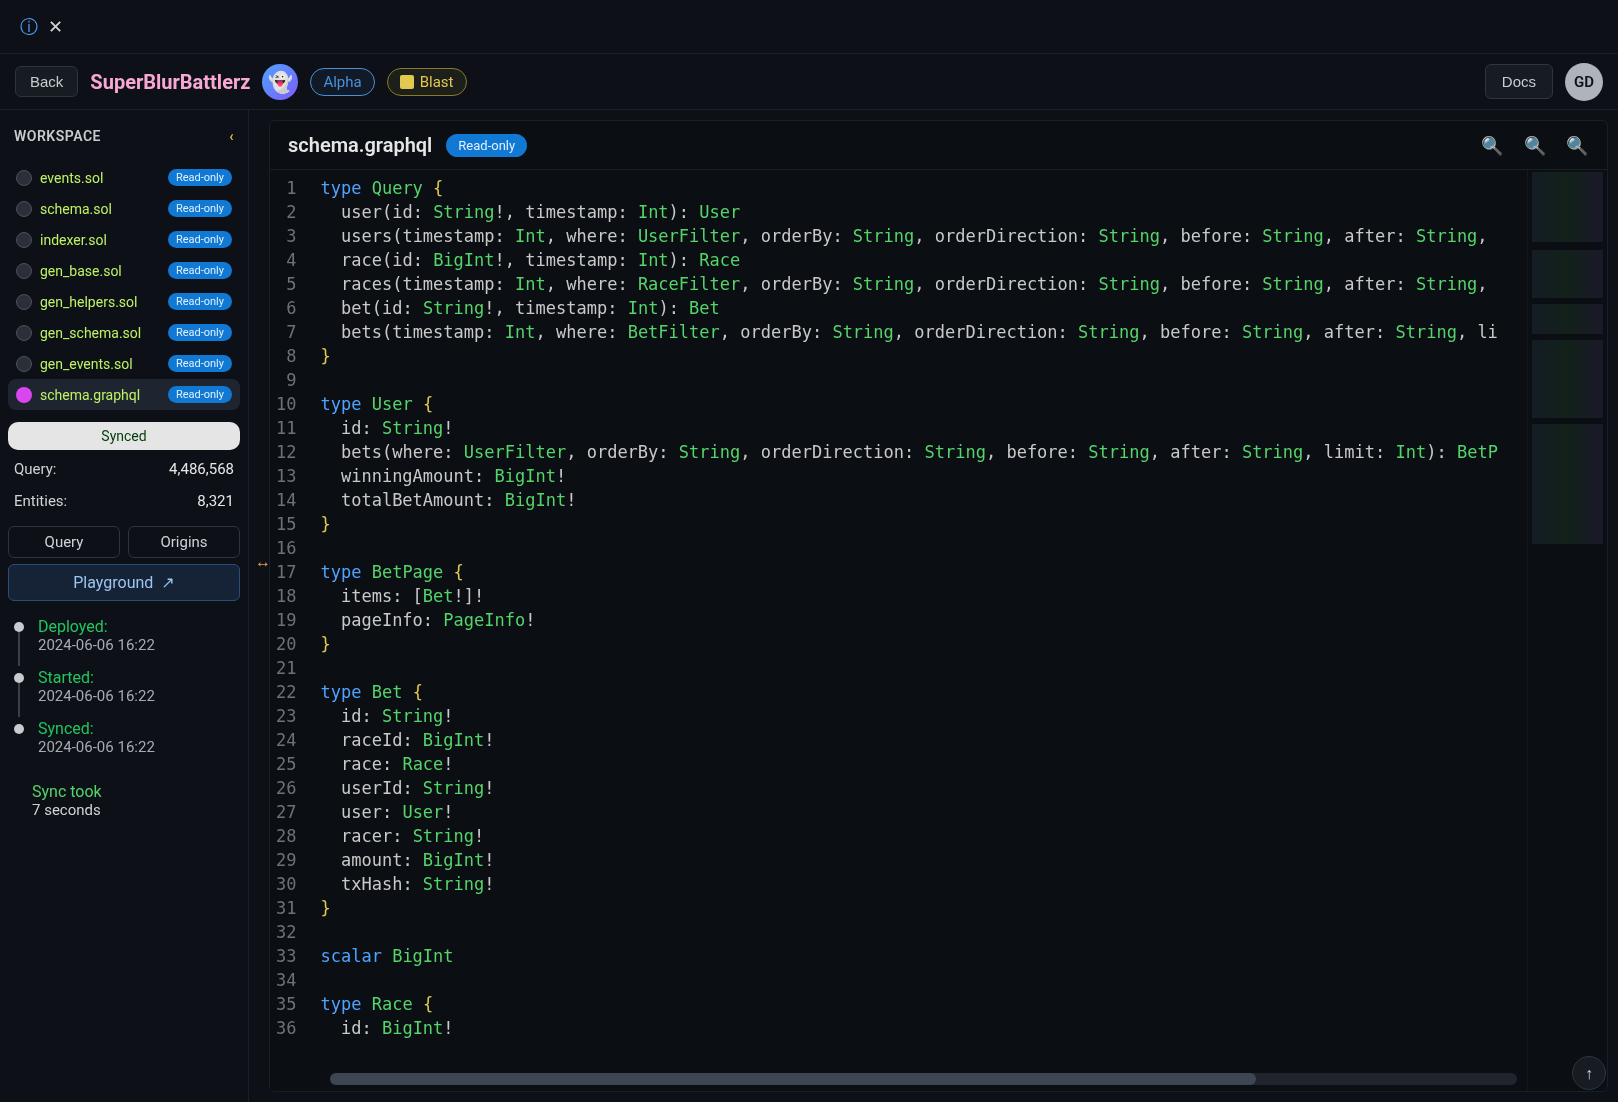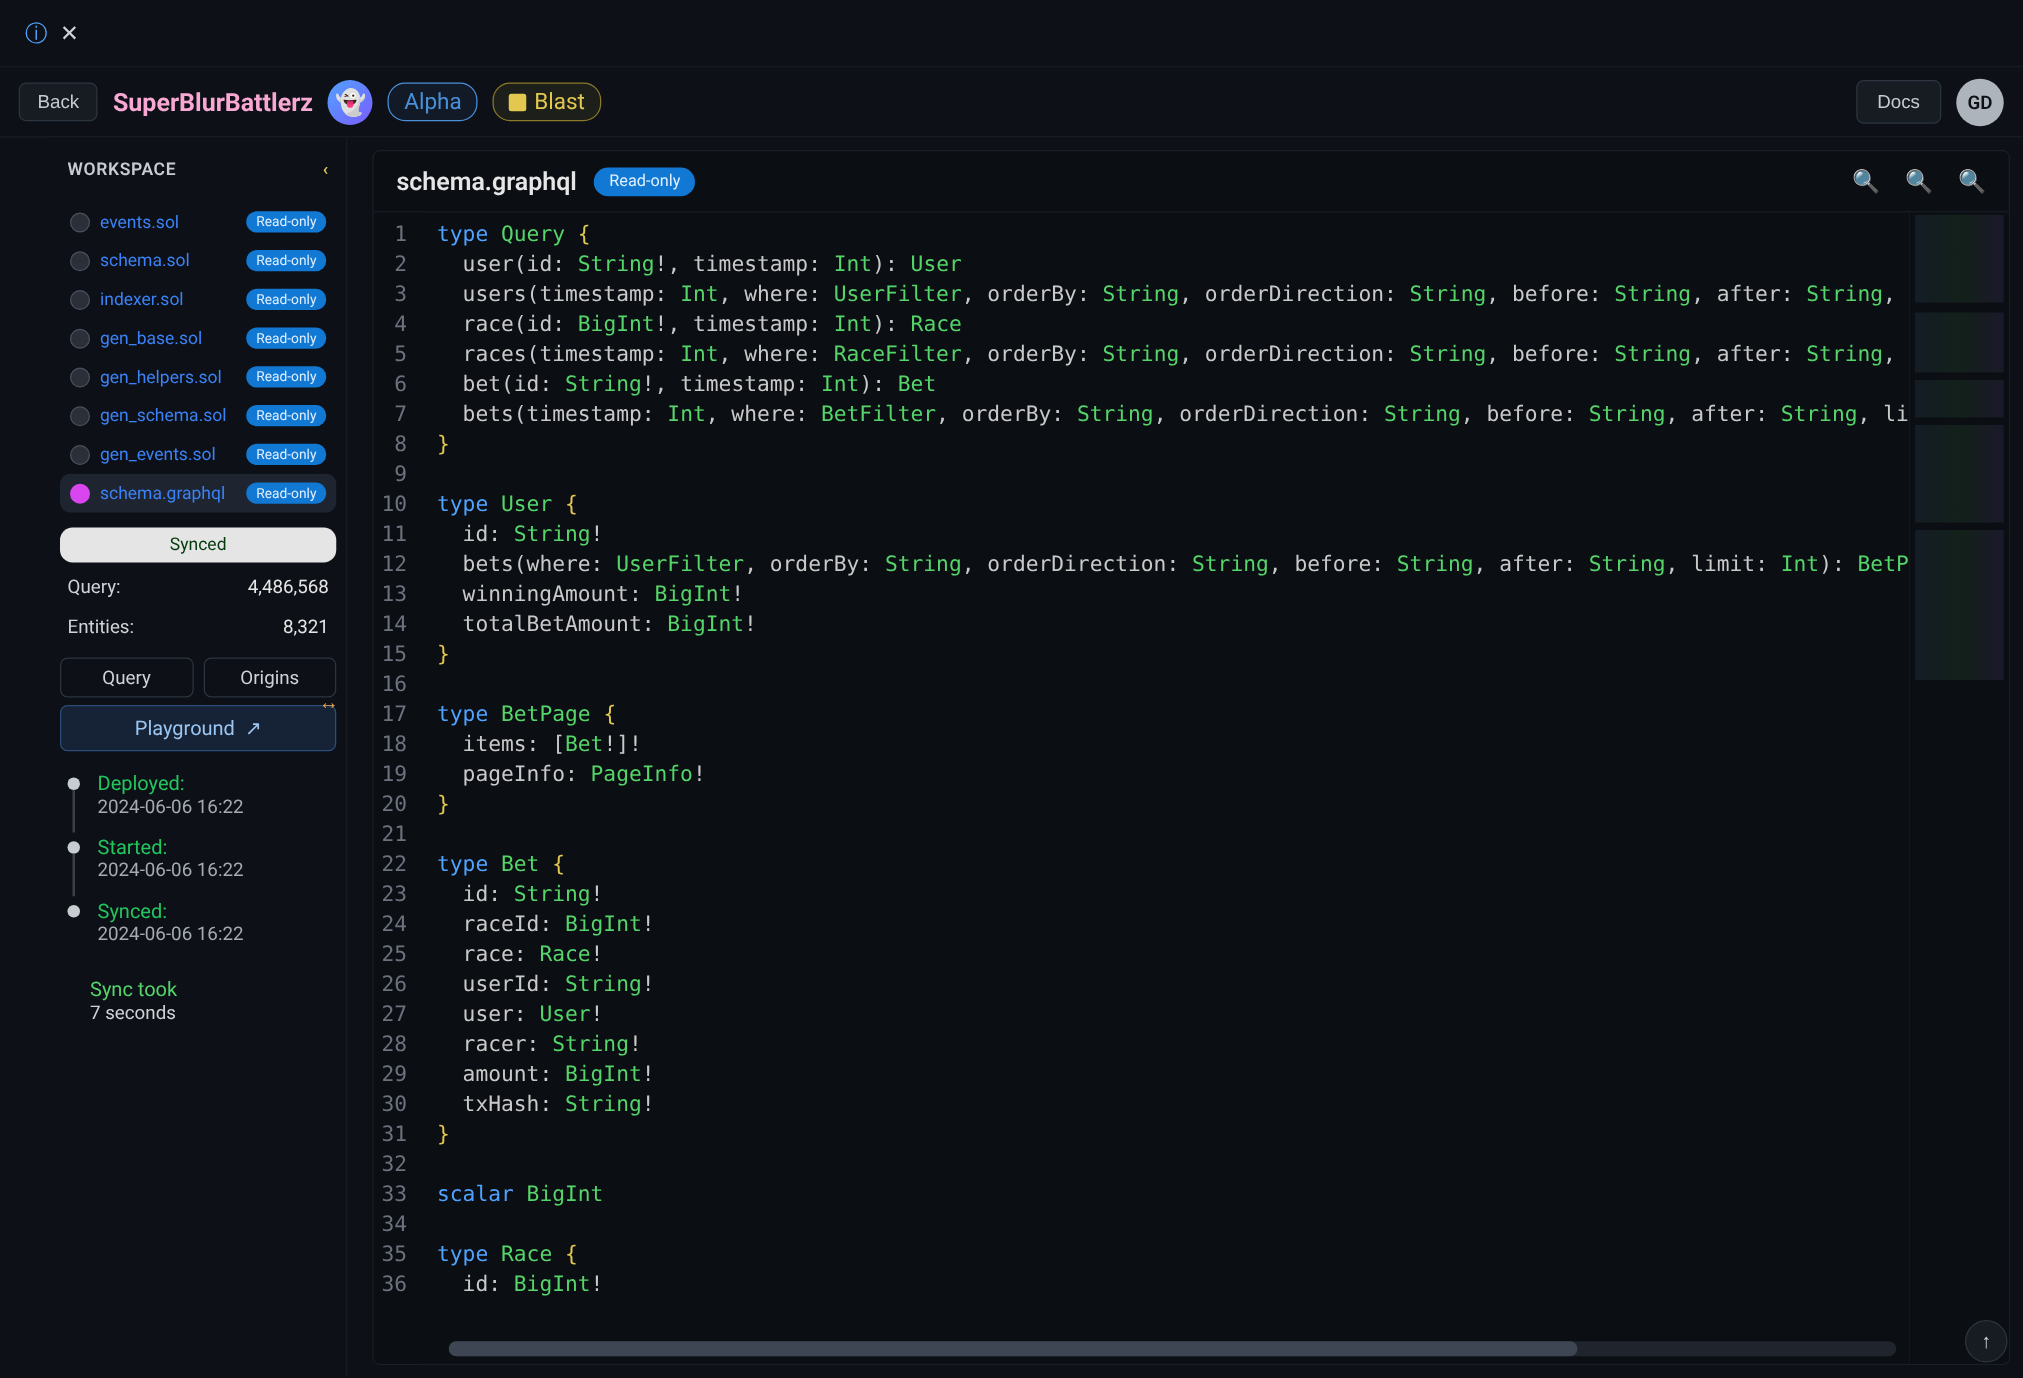--- a/index.html
+++ b/index.html
@@ -24,34 +24,34 @@
 }
 .info-icon{color:#4fa3ff;font-size:18px;}
 .banner-text{color:#cfd3d7;font-size:16px;flex:1;}
 .close-x{color:#cfd3d7;font-size:18px;cursor:pointer;}
 .topbar{
   display:flex;align-items:center;padding:10px 15px;background:#0d1117;gap:12px;height:56px;border-bottom:1px solid #1a1f26;
 }
 .back-btn{background:#171c23;border:1px solid #2c3540;color:#c7ccd1;padding:6px 14px;border-radius:6px;cursor:pointer;font-size:15px;text-align:center;}
 .proj-title{font-size:20px;font-weight:700;color:#f9a8d4;}
 .ghost-avatar{width:36px;height:36px;border-radius:50%;background:linear-gradient(135deg,#4fa3ff,#7c5cff);display:flex;align-items:center;justify-content:center;font-size:20px;}
-.pill{padding:4px 12px;border-radius:14px;font-size:18px;}
+.pill{padding:4px 12px;border-radius:14px;font-size:15px;}
 .alpha-pill{border:1px solid #4a90d9;color:#4a90d9;background:rgba(74,144,217,.08);}
 .blast-pill{border:1px solid #8a7a2a;color:#e3c84f;background:rgba(227,200,79,.08);display:flex;align-items:center;gap:6px;}
 .blast-sq{width:14px;height:14px;background:#e3c84f;border-radius:2px;}
 .spacer{flex:1;}
 .docs-btn{background:#171c23;border:1px solid #2c3540;color:#c7ccd1;padding:8px 16px;border-radius:6px;cursor:pointer;font-size:15px;}
 .user-avatar{width:38px;height:38px;border-radius:50%;background:#aeb4bb;color:#0d1117;display:flex;align-items:center;justify-content:center;font-weight:600;font-size:15px;}
 .main{display:flex;height:992px;}
-.sidebar{width:249px;background:#0d1117;border-right:1px solid #1a1f26;padding:12px 8px;display:flex;flex-direction:column;gap:6px;overflow-y:auto;margin-left:40px;}
+.sidebar{width:249px;background:#0d1117;border-right:1px solid #1a1f26;padding:12px 8px;display:flex;flex-direction:column;gap:6px;overflow-y:auto;}
 .ws-header{display:flex;justify-content:space-between;align-items:center;padding:6px 6px 12px;color:#c7ccd1;font-size:14px;font-weight:600;letter-spacing:.5px;}
 .chev{color:#e3c84f;font-size:14px;}
 .file-item{display:flex;align-items:center;justify-content:space-between;padding:7px 8px;border-radius:8px;cursor:pointer;gap:8px;}
 .file-item.active{background:#1f2530;}
-.file-left{display:flex;align-items:center;gap:8px;font-size:14px;color:#3b82f6;min-width:0;}
+.file-left{display:flex;align-items:center;gap:8px;font-size:14px;color:#bef264;min-width:0;}
 .sol-icon{width:16px;height:16px;border-radius:50%;background:#2a2f38;border:1px solid #4a5160;flex-shrink:0;}
 .gql-icon{width:16px;height:16px;border-radius:50%;background:#d946ef;flex-shrink:0;}
 .ro-badge{background:#1178d4;color:#dff0ff;font-size:11px;padding:2px 8px;border-radius:9px;flex-shrink:0;}
 .sync-bar{background:#e5e5e5;color:#053b0c;text-align:center;padding:6px;border-radius:10px;font-size:14px;margin-top:6px;}
 .kv{display:flex;justify-content:space-between;padding:4px 6px;font-size:15px;color:#cfd3d7;}
 .kv .v{color:#e6e6e6;}
 .btn-row{display:flex;gap:8px;margin-top:6px;}
 .sq-btn{flex:1;border:1px solid #2c3540;background:#0d1117;color:#cfd3d7;padding:6px 0;border-radius:6px;text-align:center;font-size:15px;cursor:pointer;}
 .play-btn{display:flex;align-items:center;justify-content:center;gap:8px;width:100%;background:#162235;border:1px solid #2a4d7a;color:#9cc6f2;border-radius:6px;padding:8px 0;font-size:16px;cursor:pointer;}
 .timeline{margin-top:10px;padding-left:6px;}

